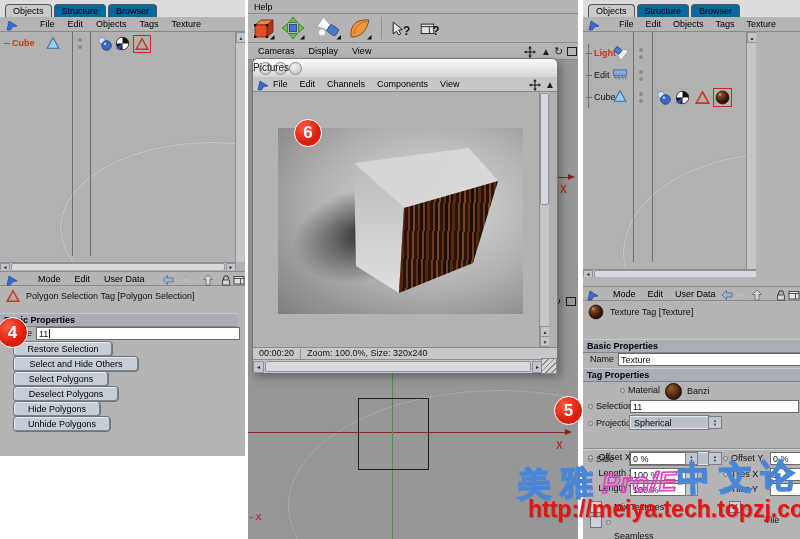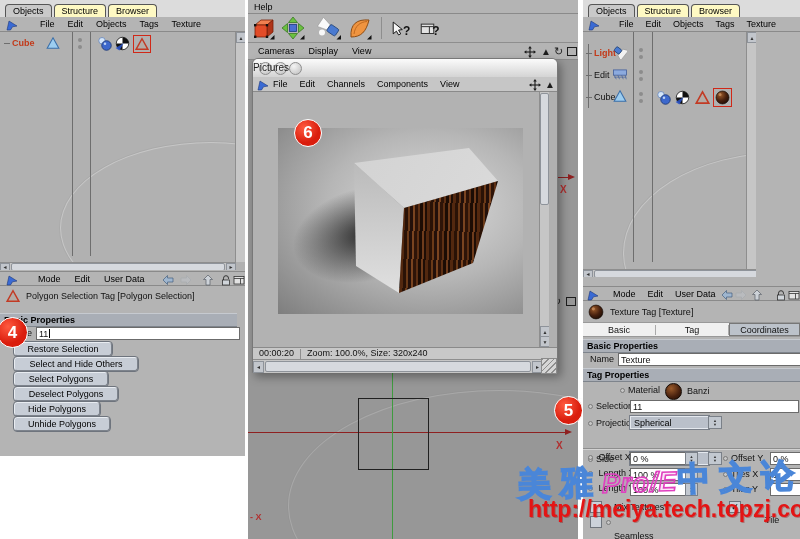--- a/index.html
+++ b/index.html
@@ -5,21 +5,21 @@
   html,body{margin:0;padding:0;}
   body{width:800px;height:539px;position:relative;overflow:hidden;background:#fff;
        font-family:"Liberation Sans", sans-serif;font-size:9px;color:#111;
        -webkit-font-smoothing:antialiased;}
   .ab{position:absolute;}
   .flex{display:flex;align-items:center;}
   .panel{background:#b4b4b4;}
   .t9{font-size:9px;line-height:11px;white-space:nowrap;}
   .tabrow{display:flex;align-items:flex-end;gap:2px;padding-left:5px;}
   .tab{border:1px solid #565656;border-bottom:none;border-radius:4px 4px 0 0;
-       background:#fef9c3;padding:1px 7px 1px 7px;font-size:9px;color:#000;}
+       background:#0369a1;padding:1px 7px 1px 7px;font-size:9px;color:#000;}
   .tab.sel{background:#c9c9c9;}
   .menubar{background:#b4b4b4;border-bottom:1px solid #8a8a8a;}
   .mitem{font-size:9px;color:#000;}
   .hdr{background:#a9aeb6;border-top:1px solid #c6cad0;border-bottom:1px solid #7e848c;
        font-weight:bold;font-size:9px;padding:1px 4px;color:#000;}
   .inp{background:#fff;border:1px solid #6b6b6b;height:11px;font-size:9px;
        padding:0 2px;display:flex;align-items:center;white-space:nowrap;overflow:hidden;}
   .btn{background:#c7cdd6;border:1px solid #e8ecf1;border-right-color:#7d838c;
        border-bottom-color:#7d838c;outline:1px solid #6e747d;border-radius:3px;
        font-size:9px;text-align:center;height:12px;line-height:12px;color:#000;}
@@ -493,25 +493,20 @@
         <use href="#i-panel"></use>
       </svg>
   </div>
   <div class="ab flex" style="left:5px;top:304px;height:16px;gap:6px;">
     <svg width="16" height="16">
         <use href="#i-texsphere"></use>
       </svg>
     <span class="t9">Texture Tag [Texture]</span>
   </div>
 
-  <div class="ab flex" style="left:0;top:322px;width:217px;height:15px;background:#f0f0f0;border-top:1px solid #999;border-bottom:1px solid #999;box-sizing:border-box;">
-    <div style="width:72px;text-align:center;font-size:9px;border-right:1px solid #aaa;">Basic</div>
-    <div style="width:72px;text-align:center;font-size:9px;border-right:1px solid #aaa;">Tag</div>
-    <div style="width:71px;text-align:center;font-size:9px;background:#bcc2ca;border:1px solid #777;height:13px;line-height:13px;box-sizing:border-box;">Coordinates</div>
-  </div>
   <div class="ab hdr" style="left:0;top:339px;width:217px;box-sizing:border-box;">Basic Properties</div>
   <div class="ab flex" style="left:7px;top:353px;height:13px;">
     <span class="t9" style="margin-right:4px;">Name</span>
     <div class="inp" style="width:178px;">
         <span>Texture</span>
       </div>
   </div>
   <div class="ab hdr" style="left:0;top:368px;width:217px;box-sizing:border-box;">Tag Properties</div>
 
   <div class="ab flex" style="left:5px;top:382px;height:17px;width:207px;margin-left:32px;">

